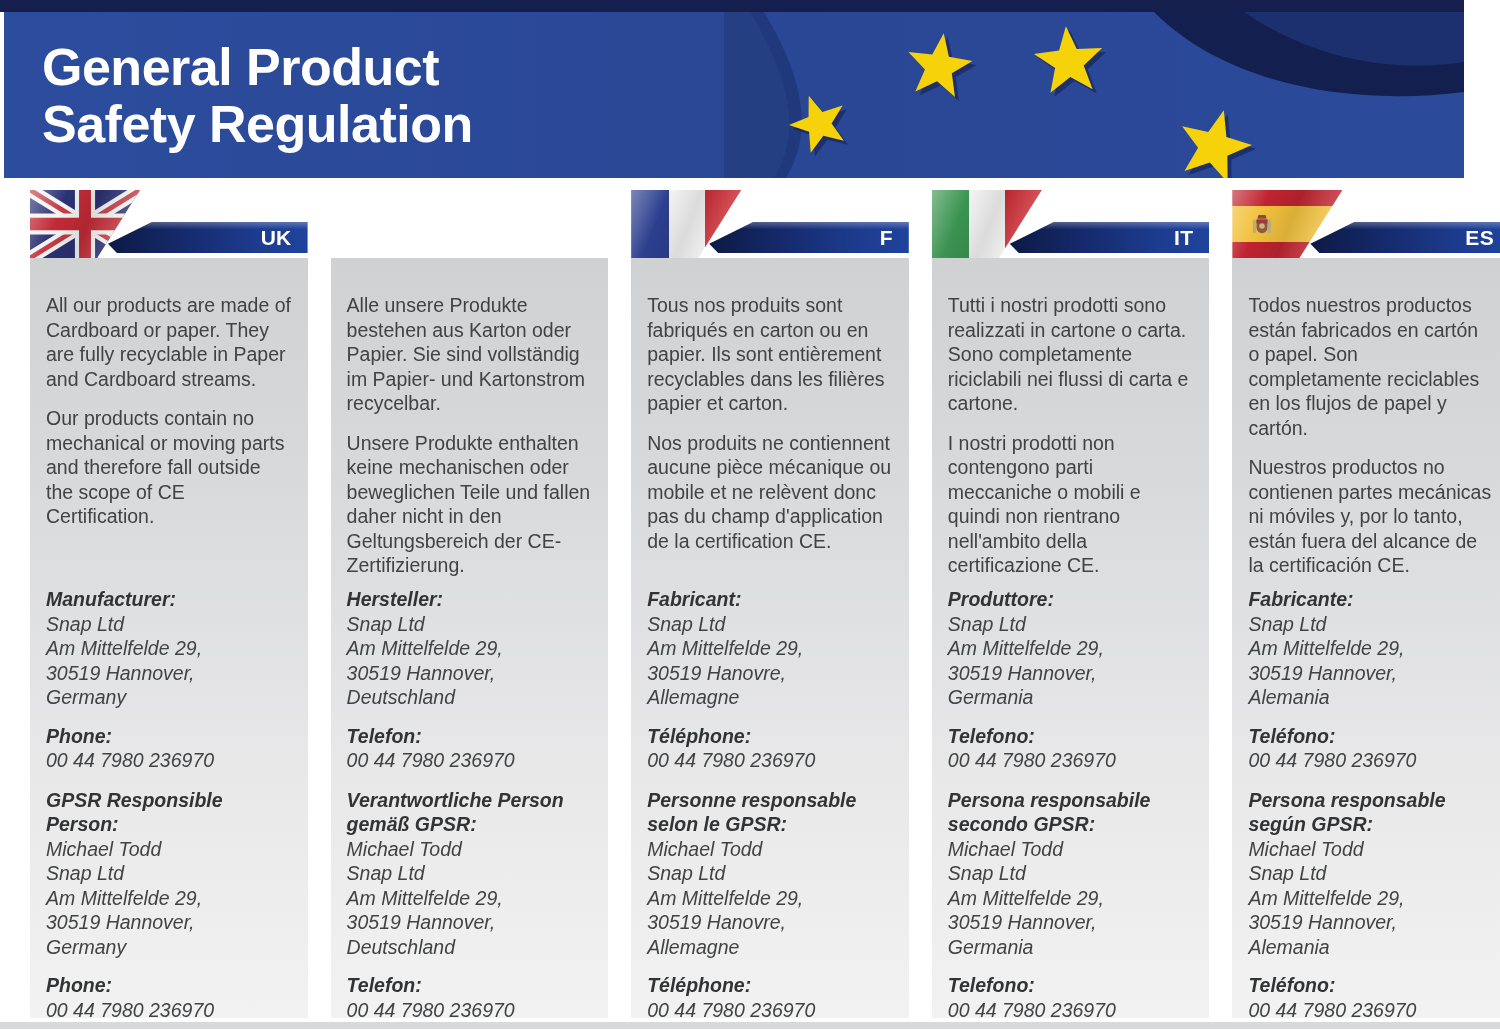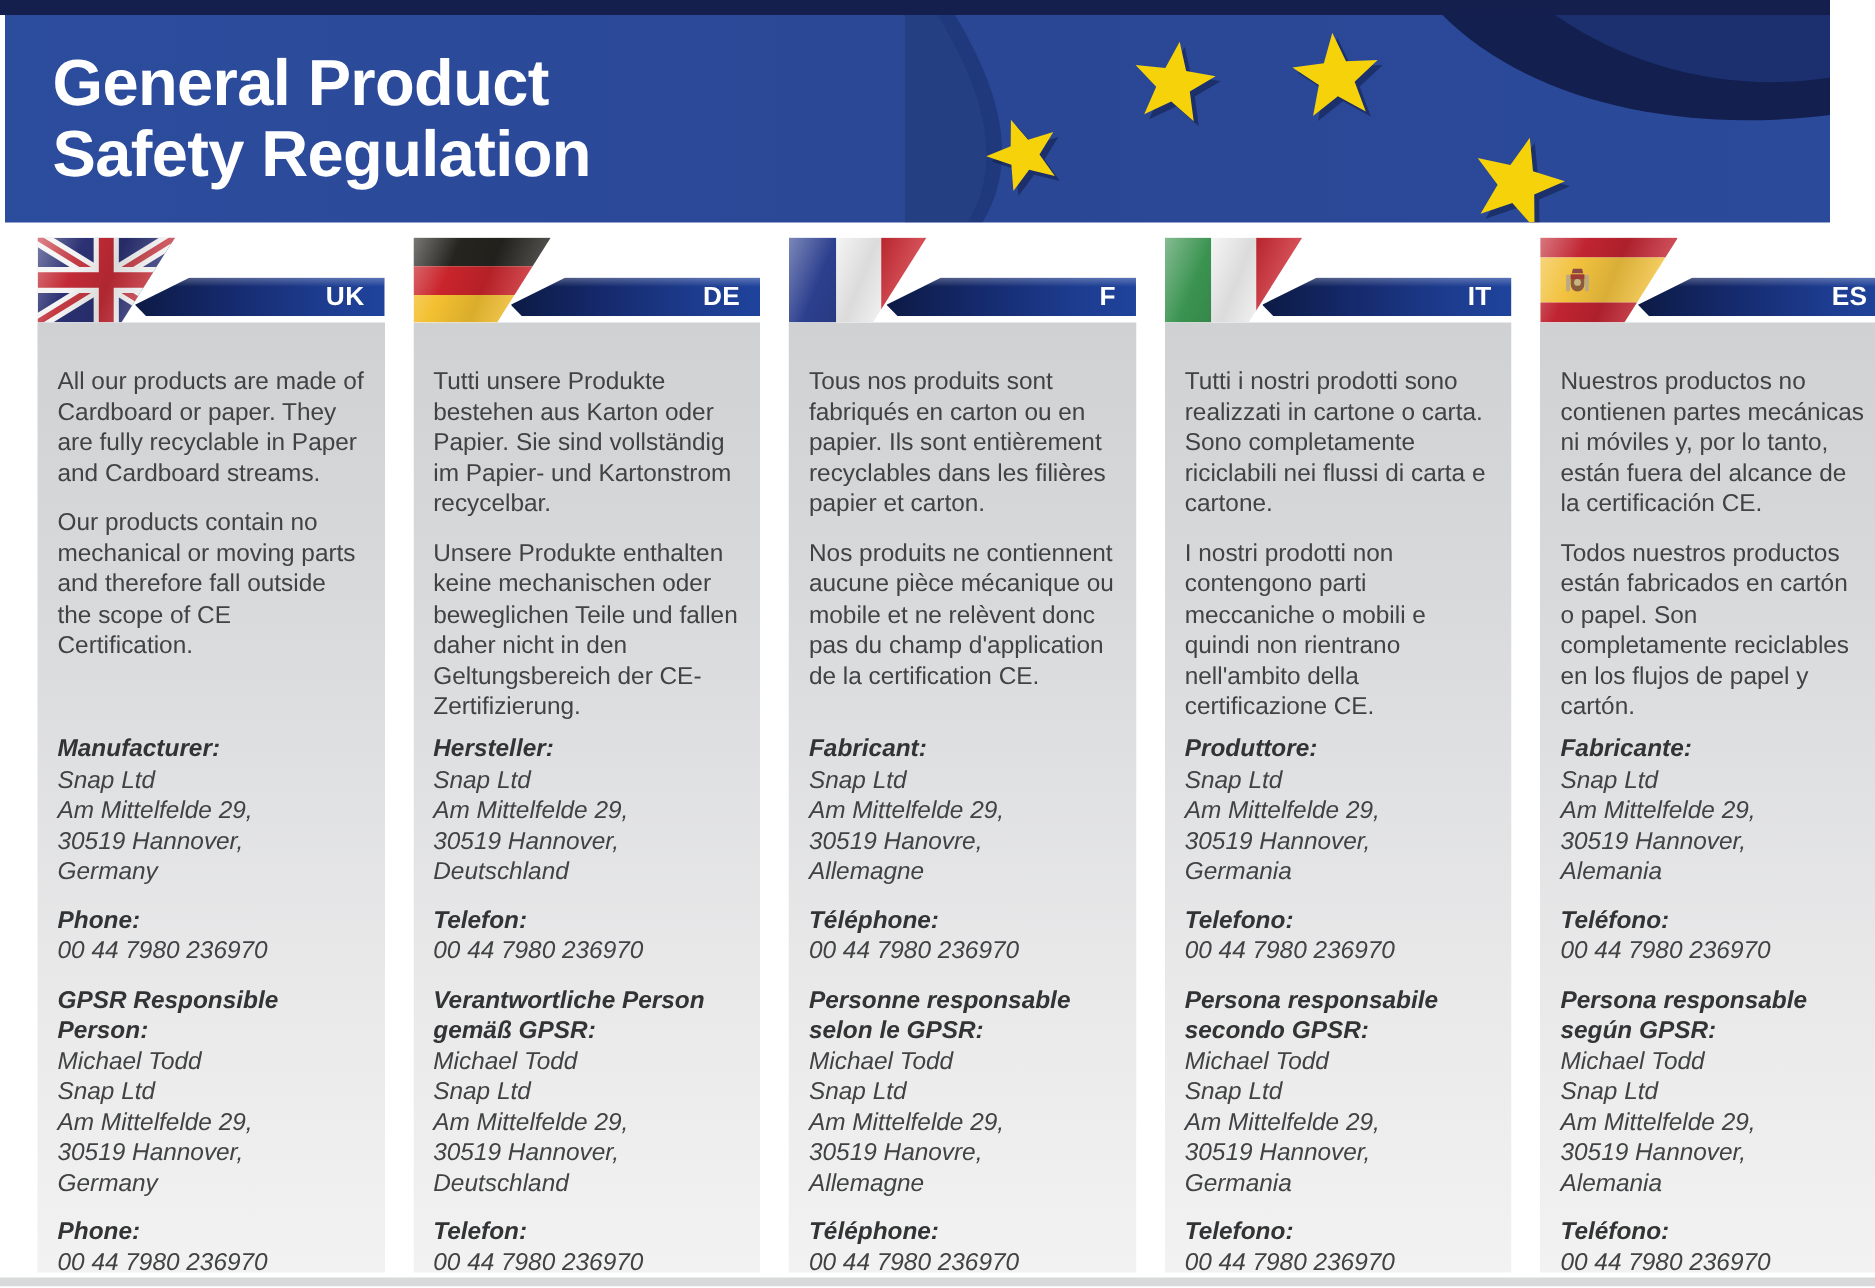--- a/index.html
+++ b/index.html
@@ -156,33 +156,23 @@
         <div>Germany</div>
       </div>
       <div class="block">
         <div class="hd">Phone:</div>
         <div>00 44 7980 236970</div>
       </div>
     </div>
   </section>
 
   <section class="column">
-    <div class="col-head">
-      <div class="band">
-        <span>DE</span>
-      </div>
-      <div class="flag">
-        <div class="stripe-h" style="top:0;height:34%;background:#26241f;"></div>
-        <div class="stripe-h" style="top:34%;height:33%;background:#c9242b;"></div>
-        <div class="stripe-h" style="top:67%;height:33%;background:#f3c031;"></div>
-      </div>
-    </div>
-    <div class="panel">
-      <div class="intro">
-        <p>Tutti unsere Produkte bestehen aus Karton oder Papier. Sie sind vollständig im Papier- und Kartonstrom recycelbar.</p>
+    <div class="panel">
+      <div class="intro">
+        <p>Alle unsere Produkte bestehen aus Karton oder Papier. Sie sind vollständig im Papier- und Kartonstrom recycelbar.</p>
         <p>Unsere Produkte enthalten keine mechanischen oder beweglichen Teile und fallen daher nicht in den Geltungsbereich der CE-Zertifizierung.</p>
       </div>
       <div class="block">
         <div class="hd">Hersteller:</div>
         <div>Snap Ltd</div>
         <div>Am Mittelfelde 29,</div>
         <div>30519 Hannover,</div>
         <div>Deutschland</div>
       </div>
       <div class="block phone">
@@ -302,22 +292,22 @@
           <rect x="17.6" y="8" width="3.4" height="15" rx="1.5" fill="#b9a984"></rect>
           <path d="M7,3 h8 l1,4 h-10 Z" fill="#8c4a42"></path>
           <path d="M5,8 h12 v9 a6,6 0 0 1 -12,0 Z" fill="#8c5a3c"></path>
           <path d="M5,8 h12 v4 h-12 Z" fill="#9c3b38"></path>
           <circle cx="11" cy="15" r="3" fill="#c9b57e"></circle>
         </svg>
       </div>
     </div>
     <div class="panel">
       <div class="intro">
+        <p>Todos nuestros productos están fabricados en cartón o papel. Son completamente reciclables en los flujos de papel y cartón.</p>
         <p>Nuestros productos no contienen partes mecánicas ni móviles y, por lo tanto, están fuera del alcance de la certificación CE.</p>
-        <p>Todos nuestros productos están fabricados en cartón o papel. Son completamente reciclables en los flujos de papel y cartón.</p>
       </div>
       <div class="block">
         <div class="hd">Fabricante:</div>
         <div>Snap Ltd</div>
         <div>Am Mittelfelde 29,</div>
         <div>30519 Hannover,</div>
         <div>Alemania</div>
       </div>
       <div class="block phone">
         <div class="hd">Teléfono:</div>

